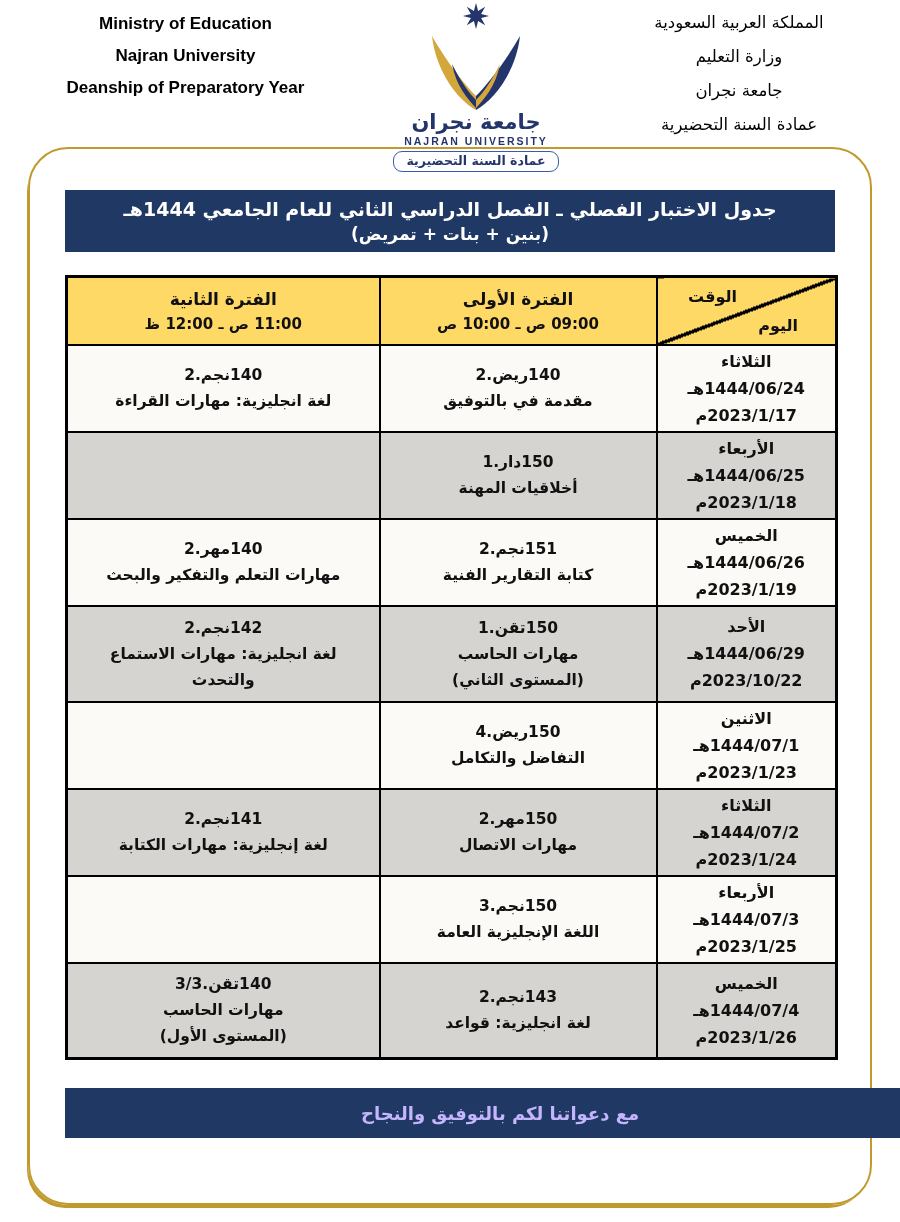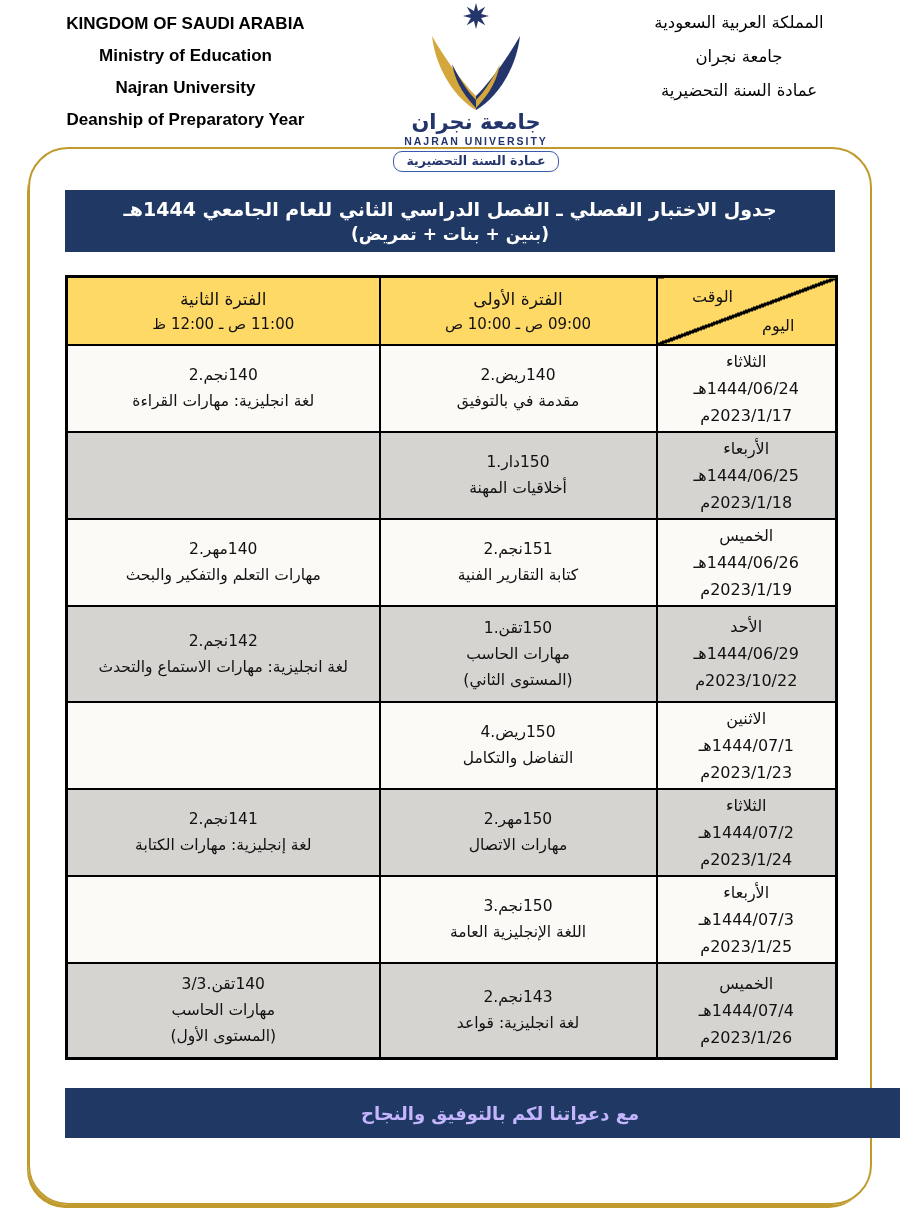--- a/index.html
+++ b/index.html
@@ -38,21 +38,21 @@
   .title-bar .l2{font-size:17px;line-height:24px;}
   .footer-bar{position:absolute;left:65px;top:1088px;width:870px;height:50px;background:var(--navy);
               color:#c4b5fd;display:flex;justify-content:center;align-items:center;
               font-size:18px;font-weight:700;}
 
   
   .exam-table{position:absolute;left:65px;top:275px;width:770px;border-collapse:collapse;
               table-layout:fixed;direction:rtl;border:3px solid #000;}
   .exam-table col.c-day{width:180px;} .exam-table col.c-p1{width:277px;} .exam-table col.c-p2{width:313px;}
   .exam-table th,.exam-table td{border:2px solid #000;text-align:center;vertical-align:middle;
-              padding:2px 12px;font-weight:400;}
+              padding:2px 12px;font-weight:700;}
   .exam-table thead tr{height:68px;background:var(--header-yellow);}
   .exam-table tbody tr{height:86px;}
   .exam-table tbody tr.tall{height:96px;}
   .exam-table tbody tr:nth-child(odd){background:var(--row-light);}
   .exam-table tbody tr:nth-child(even){background:var(--row-shaded);}
 
   .ph{font-size:17px;line-height:26px;}
   .pt{font-size:15px;line-height:24px;}
 
   .corner{position:relative;padding:0;
@@ -68,41 +68,41 @@
   .cname{font-size:15.5px;line-height:26px;}
 
   .fill-navy{fill:var(--logo-navy);} .fill-gold{fill:var(--logo-gold);}
 </style>
 </head>
 <body>
 
 <div class="page">
 
   <div class="eng">
-    <div>KINGDOM OF SAUDI ARABIA</div>
     <div>Ministry of Education</div>
     <div>Najran University</div>
     <div>Deanship of Preparatory Year</div>
   </div>
 
   <div class="logo">
     <svg width="120" height="110" viewBox="0 0 120 110">
       <polygon class="fill-navy" points="73,14 65.1,11.9 69.2,4.8 62.1,8.9 60,1 57.9,8.9 50.8,4.8 54.9,11.9 47,14 54.9,16.1 50.8,23.2 57.9,19.1 60,27 62.1,19.1 69.2,23.2 65.1,16.1"></polygon>
       <path class="fill-gold" d="M60,108 C42,98 20,70 16,34 C32,62 50,84 60,94 Z"></path>
       <path class="fill-navy" d="M60,108 C78,98 100,70 104,34 C88,62 70,84 60,94 Z"></path>
       <path class="fill-navy" d="M60,106 C52,97 40,84 36,62 C46,82 54,92 60,98 Z"></path>
       <path class="fill-gold" d="M60,106 C68,97 80,84 84,62 C74,82 66,92 60,98 Z"></path>
     </svg>
     <div class="logo-ar">جامعة نجران</div>
     <div class="logo-en">NAJRAN UNIVERSITY</div>
     <div class="logo-box">عمادة السنة التحضيرية</div>
   </div>
 
   <div class="arb" dir="rtl">
     <div>المملكة العربية السعودية</div>
+    <div>وزارة التعليم</div>
     <div>جامعة نجران</div>
     <div>عمادة السنة التحضيرية</div>
   </div>
 
   <div class="gold-frame"></div>
 
   <div class="title-bar" dir="rtl">
     <div class="l1">جدول الاختبار الفصلي ـ الفصل الدراسي الثاني للعام الجامعي 1444هـ</div>
     <div class="l2">(بنين + بنات + تمريض)</div>
   </div>

